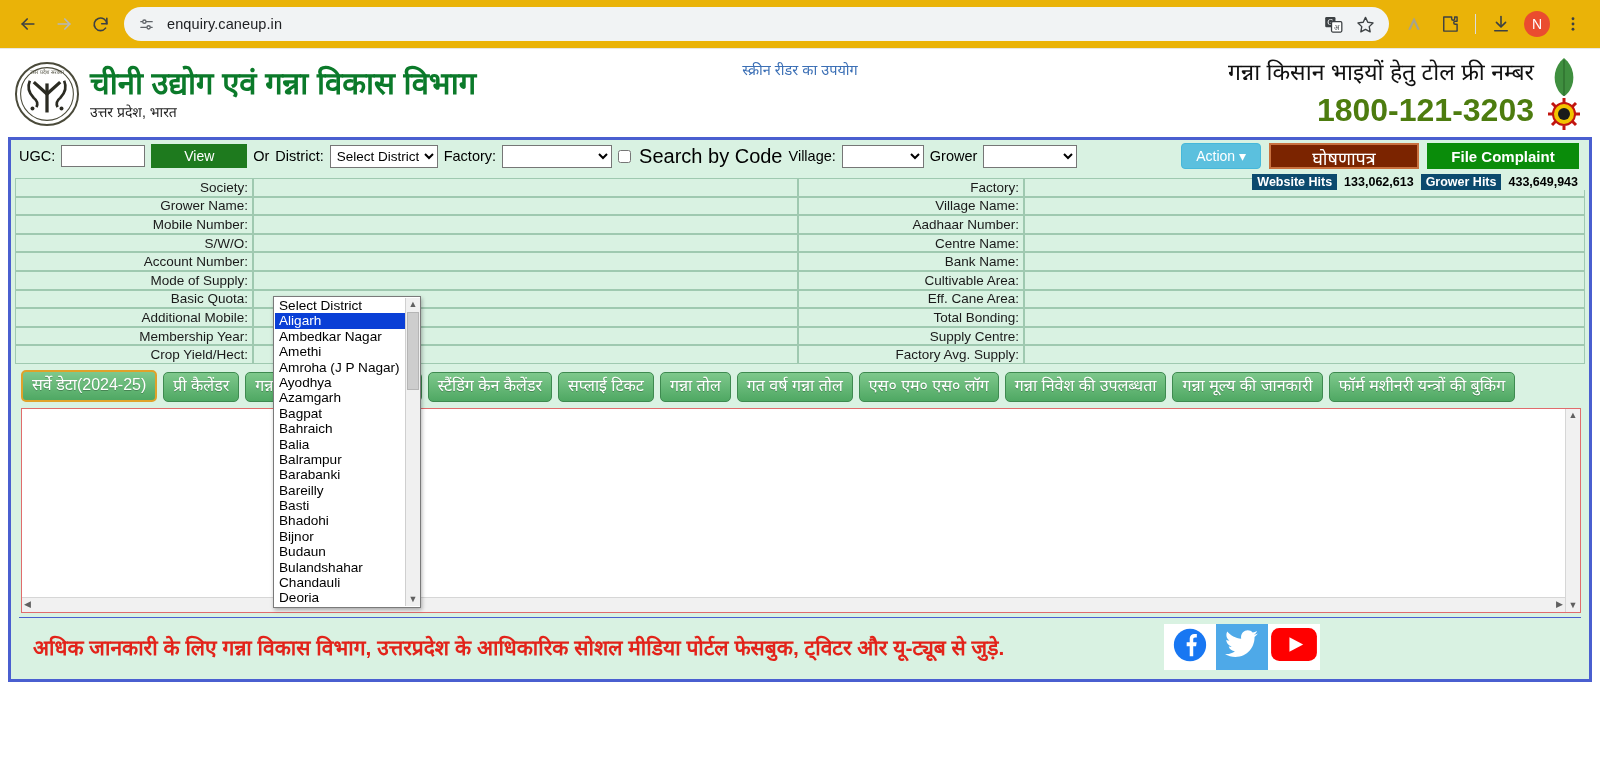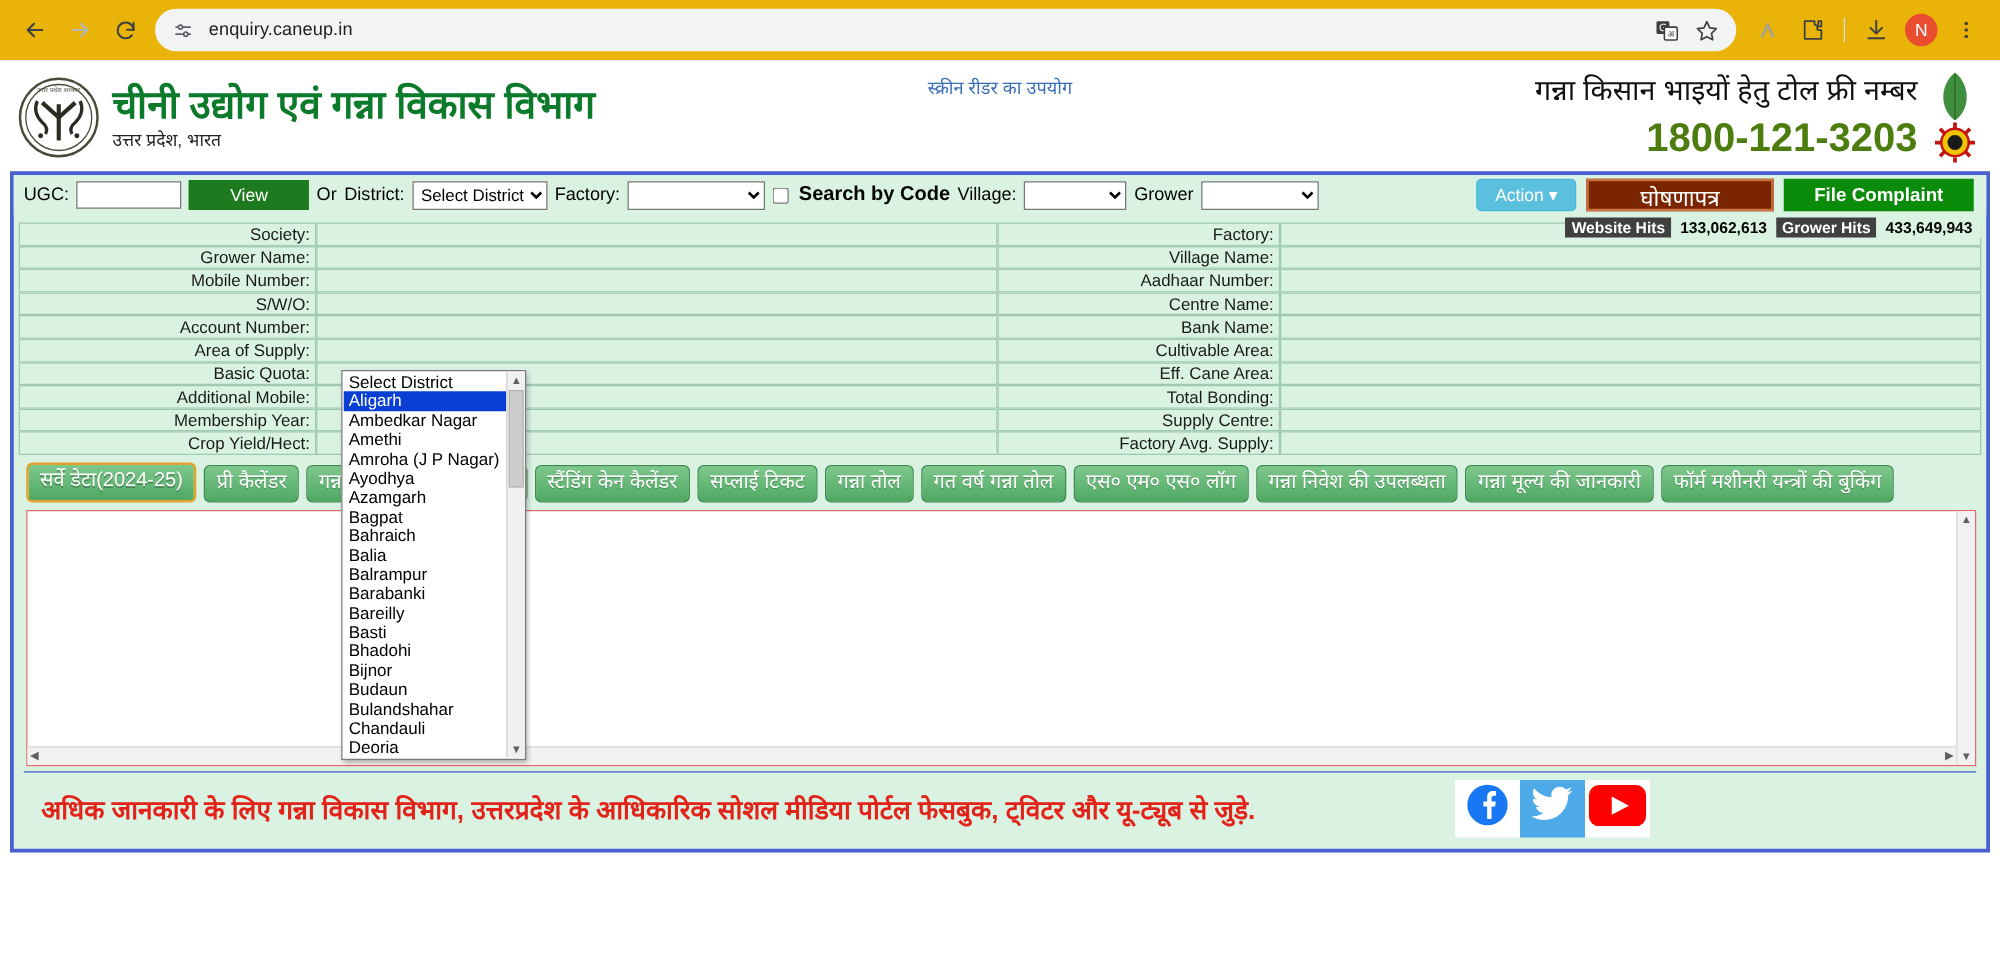--- a/index.html
+++ b/index.html
@@ -123,21 +123,21 @@
     background: #1e7a1e; color: #fff; border: 1px solid #1e7a1e;
     height: 24px; min-width: 96px; font-size: 14px;
     font-family: inherit; cursor: pointer;
   }
   .sel {
     height: 23px; border: 1px solid #767676; background: #fff;
     font-size: 13.5px; font-family: inherit; color: #000;
     padding: 0 2px;
   }
   .chk { width: 13px; height: 13px; margin: 0 2px 0 0; }
-  .chk-label { font-weight: bold; font-size: 16px; }
+  .chk-label { font-weight: normal; font-size: 20px; }
   .tb-right { margin-left: auto; display: flex; align-items: center; gap: 8px; padding-right: 2px;}
   .btn-action {
     background: #5bc0de; color: #fff; border: 1px solid #46b8da;
     height: 26px; padding: 0 14px; font-size: 14px; border-radius: 4px;
     font-family: inherit; cursor: pointer;
   }
   .btn-ghoshna {
     background: #7b2400; color: #fff; border: 2px solid #c9713f;
     height: 26px; width: 150px; font-size: 18px; font-family: inherit; cursor: pointer;
   }
@@ -145,21 +145,21 @@
     background: #0a8c0a; color: #fff; border: none;
     height: 26px; width: 152px; font-size: 15px; font-weight: bold;
     font-family: inherit; cursor: pointer;
   }
 
   .hits {
     position: absolute; right: 4px; top: 34px;
     display: flex; align-items: center;
     font-size: 12.5px; font-weight: bold; z-index: 4;
   }
-  .hits .tag { background: #404040; color: #fff; padding: 1px 5px; }
+  .hits .tag { background: #0c4a6e; color: #fff; padding: 1px 5px; }
   .hits .val { color: #000; padding: 1px 7px; background: #d9f2e2; }
 
   
   .details { padding: 6px 4px 0 4px; position: relative; }
   .drow { display: flex; height: 18.6px; }
   .cell {
     border: 1px solid #9fc9b0;
     background: #d9f2e2;
     font-size: 13.5px;
     color: #1a1a1a;
@@ -462,21 +462,21 @@
             <div class="cell lbl l2">Centre Name:</div>
             <div class="cell v2"></div>
           </div>
           <div class="drow">
             <div class="cell lbl l1">Account Number:</div>
             <div class="cell v1"></div>
             <div class="cell lbl l2">Bank Name:</div>
             <div class="cell v2"></div>
           </div>
           <div class="drow">
-            <div class="cell lbl l1">Area of Supply:</div>
+            <div class="cell lbl l1">Mode of Supply:</div>
             <div class="cell v1"></div>
             <div class="cell lbl l2">Cultivable Area:</div>
             <div class="cell v2"></div>
           </div>
           <div class="drow">
             <div class="cell lbl l1">Basic Quota:</div>
             <div class="cell v1"></div>
             <div class="cell lbl l2">Eff. Cane Area:</div>
             <div class="cell v2"></div>
           </div>

